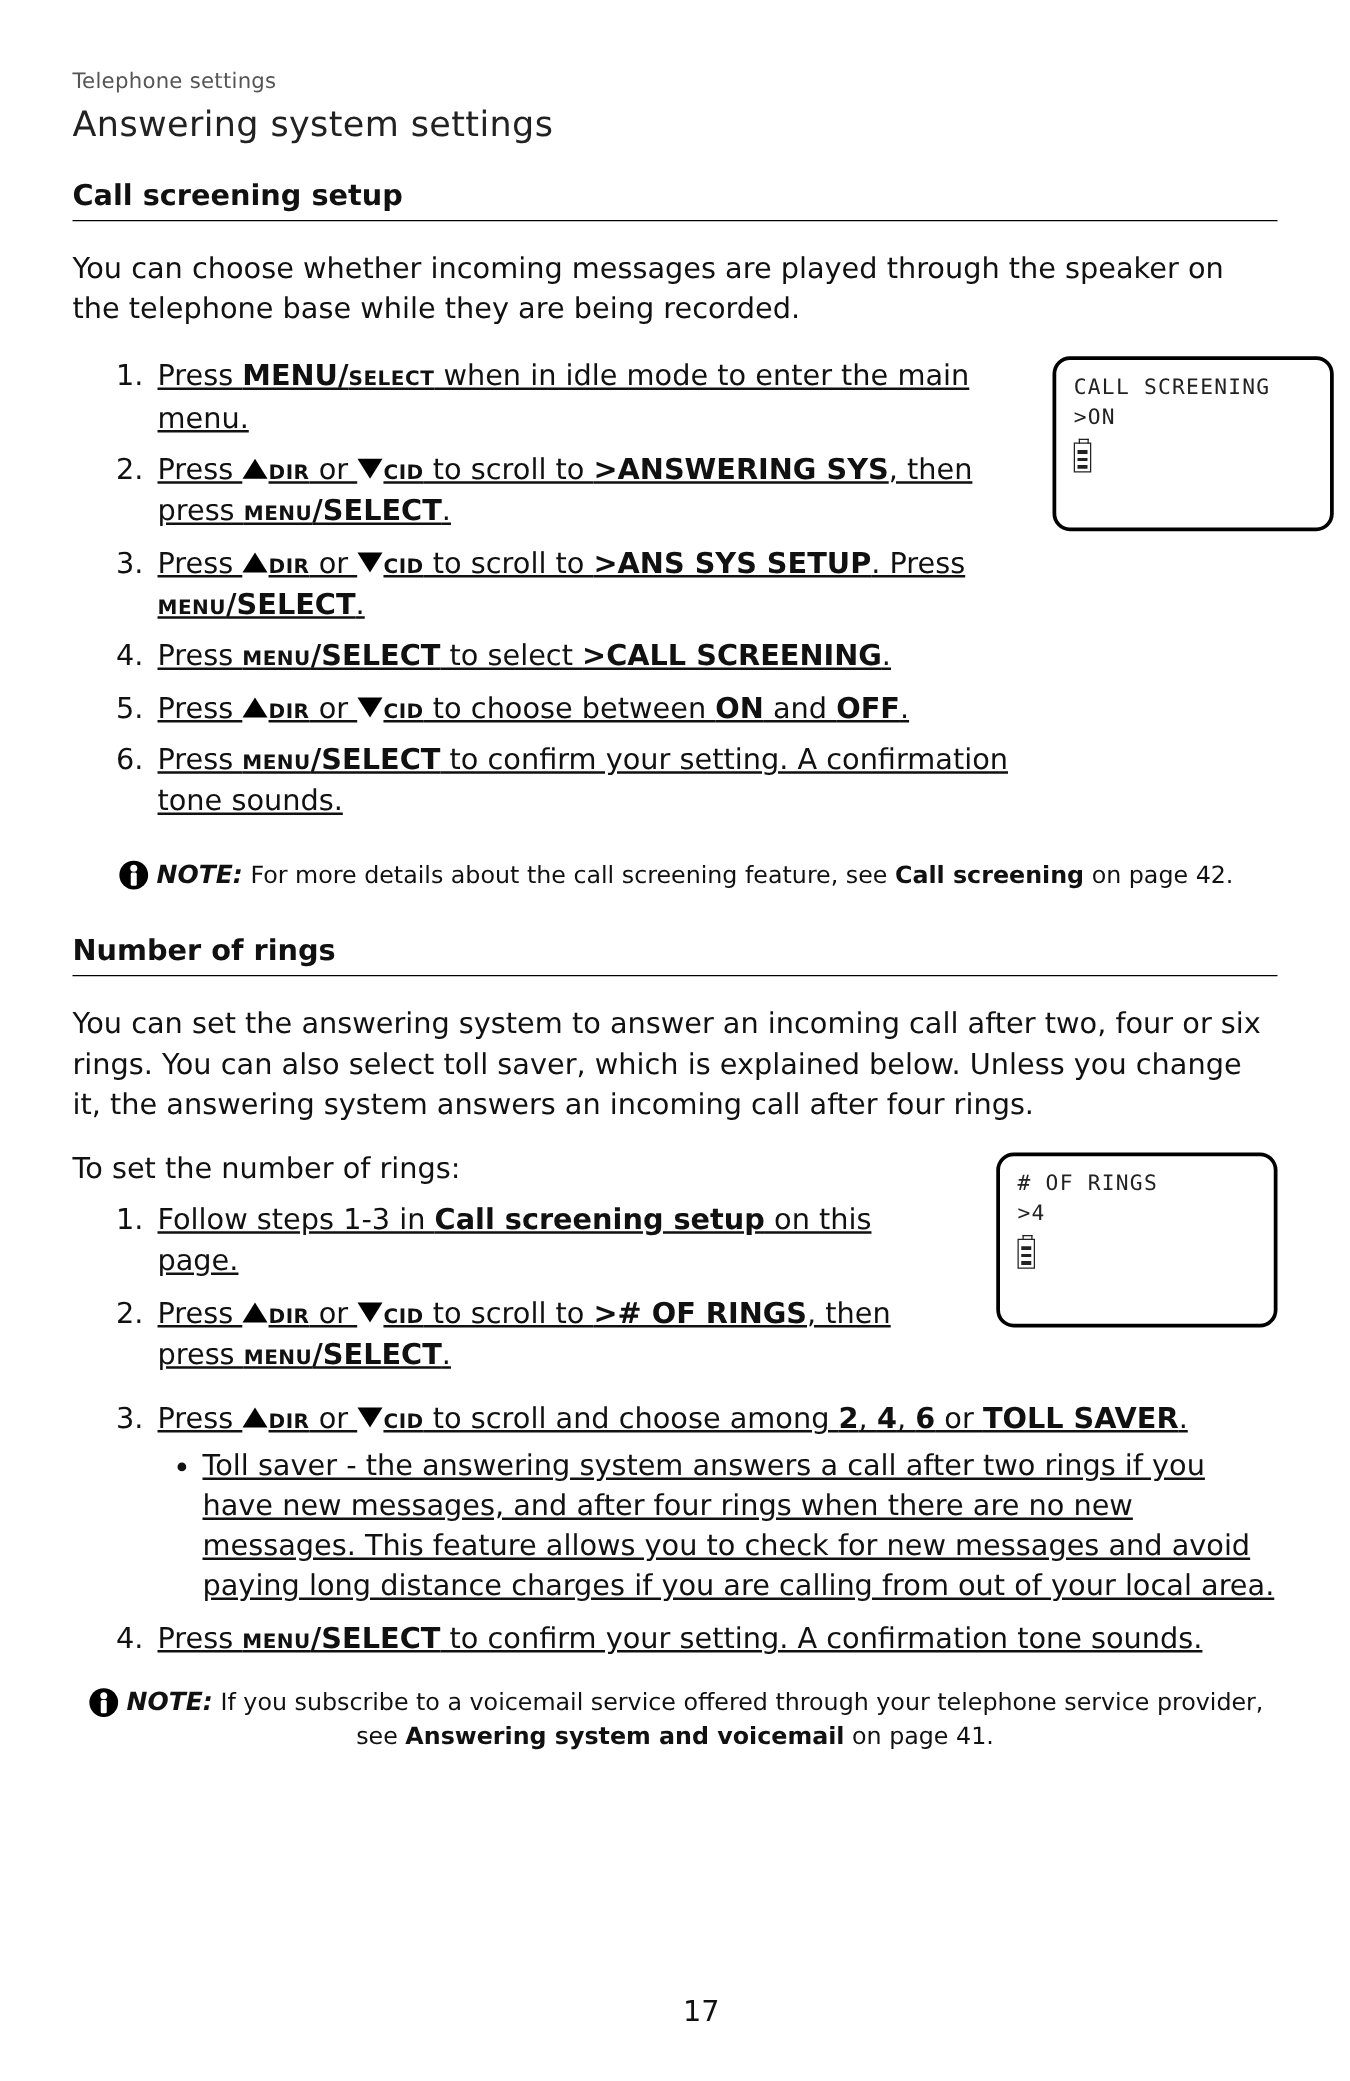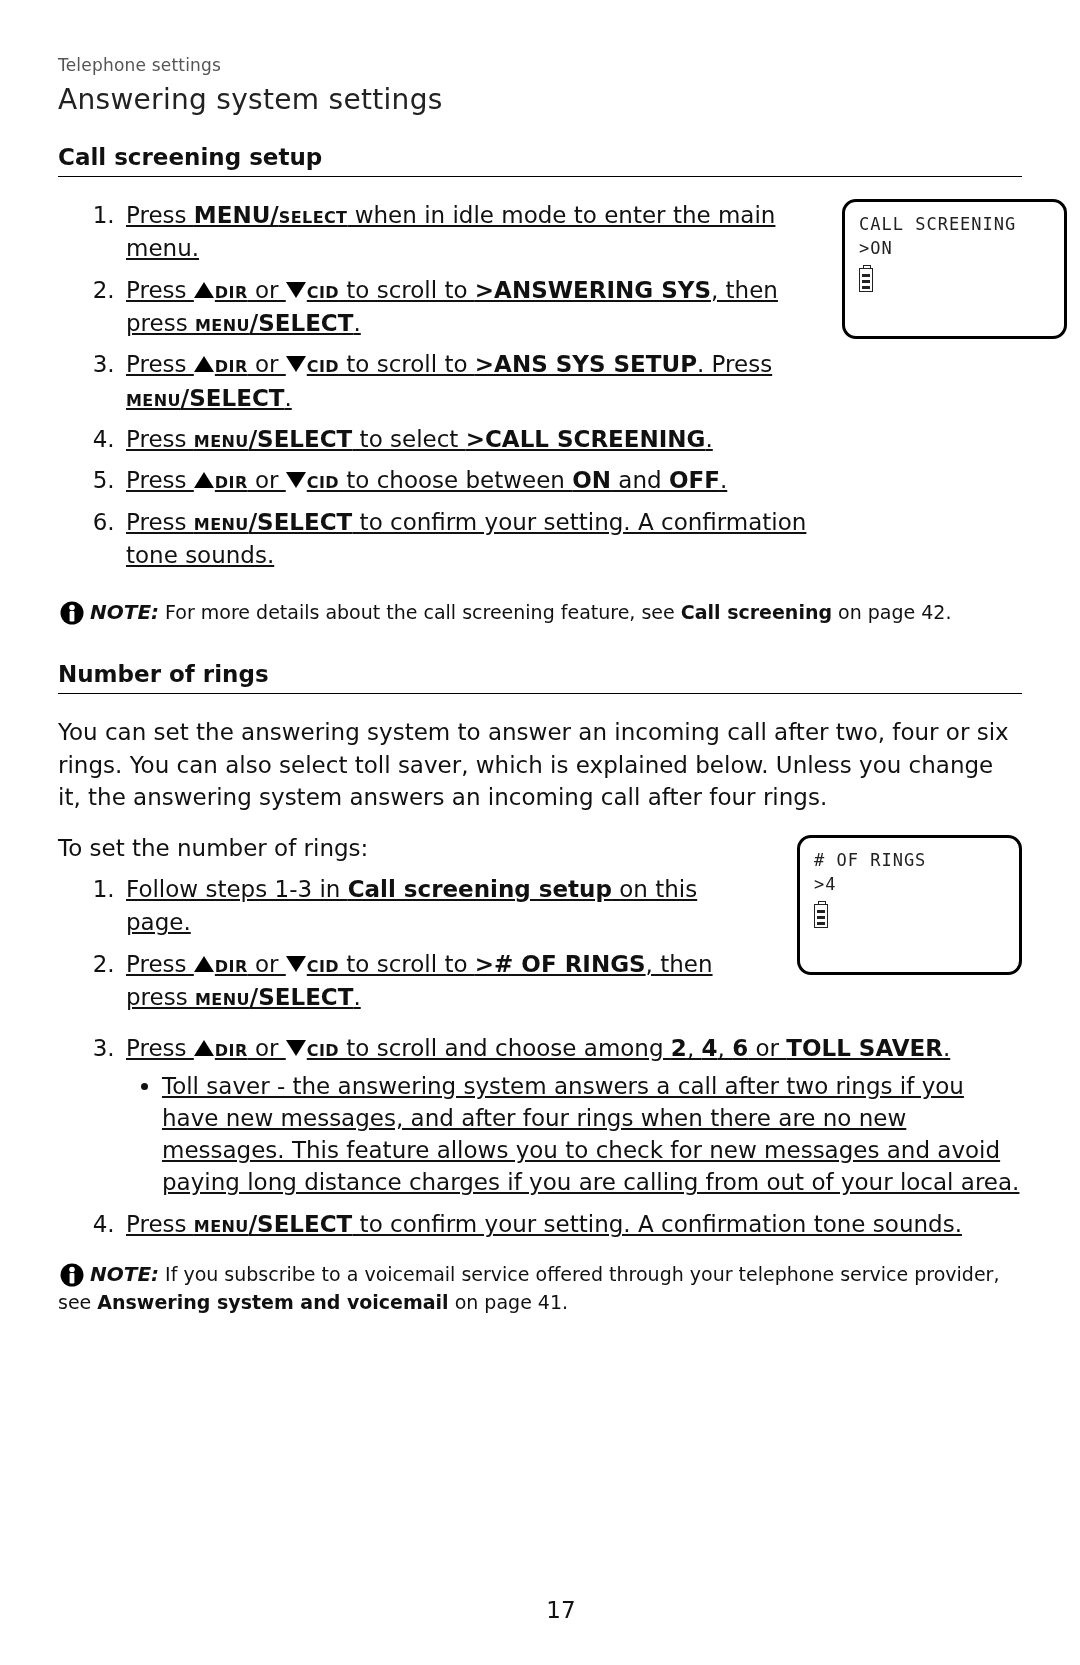--- a/index.html
+++ b/index.html
@@ -128,20 +128,21 @@
     left: 2px; right: 2px; bottom: 2px;
     height: 15px;
     background: repeating-linear-gradient(to top, #222 0 3px, transparent 3px 6px);
   }
 
   .note {
     font-size: 19px;
     line-height: 1.45;
     margin: 8px 0 34px 0;
     clear: both;
+    text-align: center;
   }
   .note-icon {
     display: inline-block;
     vertical-align: -8px;
     width: 28px; height: 28px;
     margin-right: 4px;
   }
   .note-label { font-weight: 700; font-style: italic; font-size: 20px; }
   .note-body {}
 
@@ -160,20 +161,21 @@
 <body>
 
 <div class="page">
 
   <div class="breadcrumb">Telephone settings</div>
   <h1>Answering system settings</h1>
 
   <h2>Call screening setup</h2>
   <div class="rule"></div>
 
+  <p class="body-text">You can choose whether incoming messages are played through the speaker on the telephone base while they are being recorded.</p>
 
 
   <div class="row-with-screen">
     <div class="col-text">
   <ol class="steps steps-block-1">
     <li>
       <span>Press </span><span class="b">MENU/</span><span class="b sc">select</span><span> when in idle mode to enter the main menu.</span>
     </li>
     <li>
       <span>Press </span><span class="tri-up"></span><span class="b sc">dir</span><span> or </span><span class="tri-down"></span><span class="b sc">cid</span><span> to scroll to </span><span class="b">&gt;ANSWERING SYS</span><span>, then press </span><span class="b sc">menu</span><span class="b">/SELECT</span><span>.</span>

